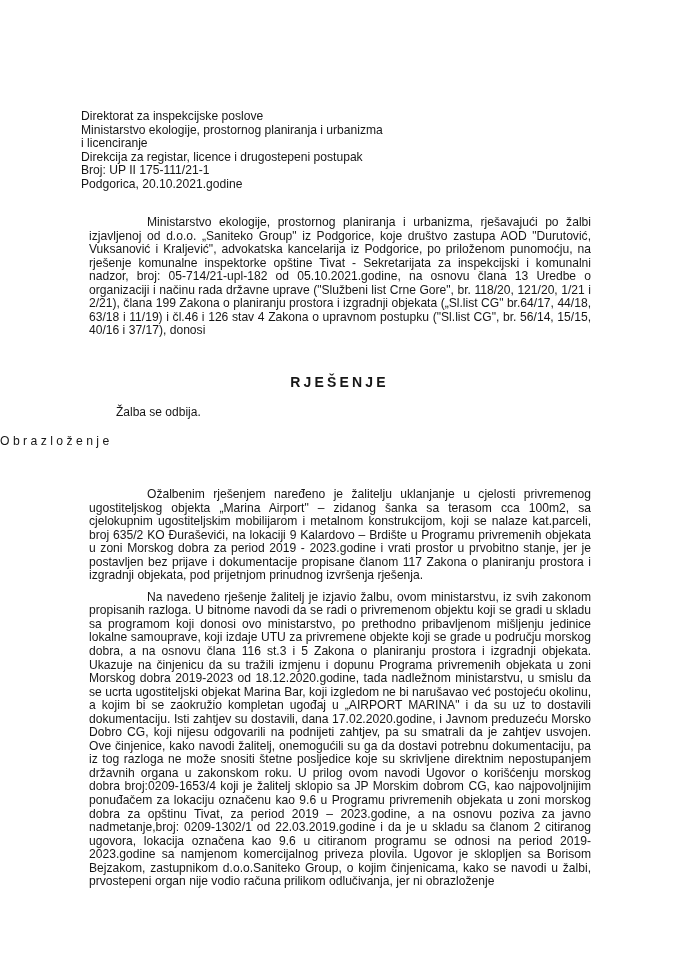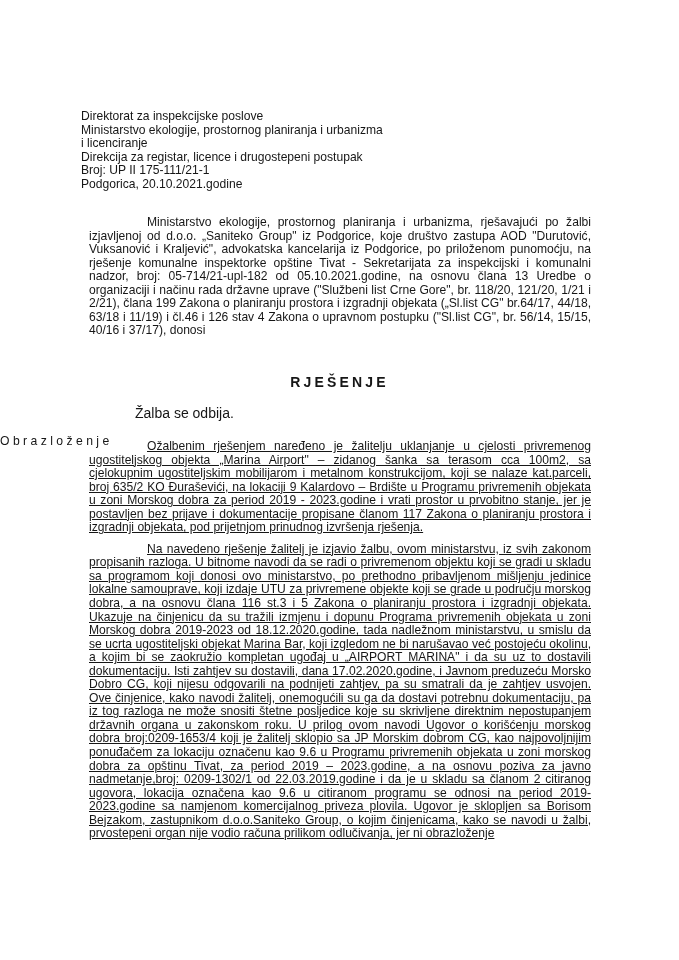--- a/index.html
+++ b/index.html
@@ -49,35 +49,35 @@
       left: 0;
       width: 679px;
       top: 374px;
       text-align: center;
       font-weight: bold;
       font-size: 14px;
       letter-spacing: 3.2px;
     }
     .decision {
       position: absolute;
-      left: 135px;
+      left: 116px;
       top: 405px;
-      font-size: 14px;
+      font-size: 12px;
     }
     .title-obrazlozenje {
       position: absolute;
       left: 0;
       width: 626px;
       top: 434px;
       text-align: left;
       font-weight: normal;
       font-size: 12.2px;
       letter-spacing: 3.4px;
     }
-    .reasoning { top: 432px; text-decoration: underline; }
+    .reasoning { top: 480px; }
     .reasoning p + p { margin-top: 0; }
   </style>
 </head>
 <body>
 
 <div class="page">
 
   <div class="header">
     <div>Direktorat za inspekcijske poslove</div>
     <div>Ministarstvo ekologije, prostornog planiranja i urbanizma</div>

